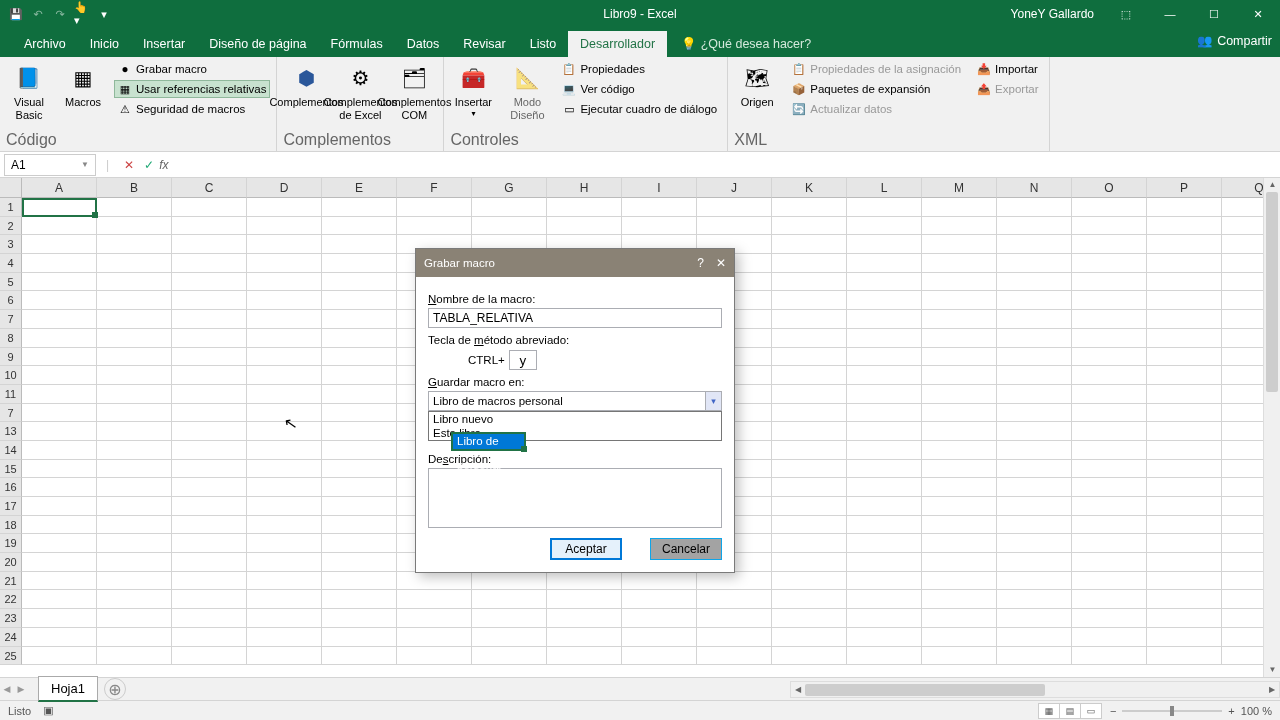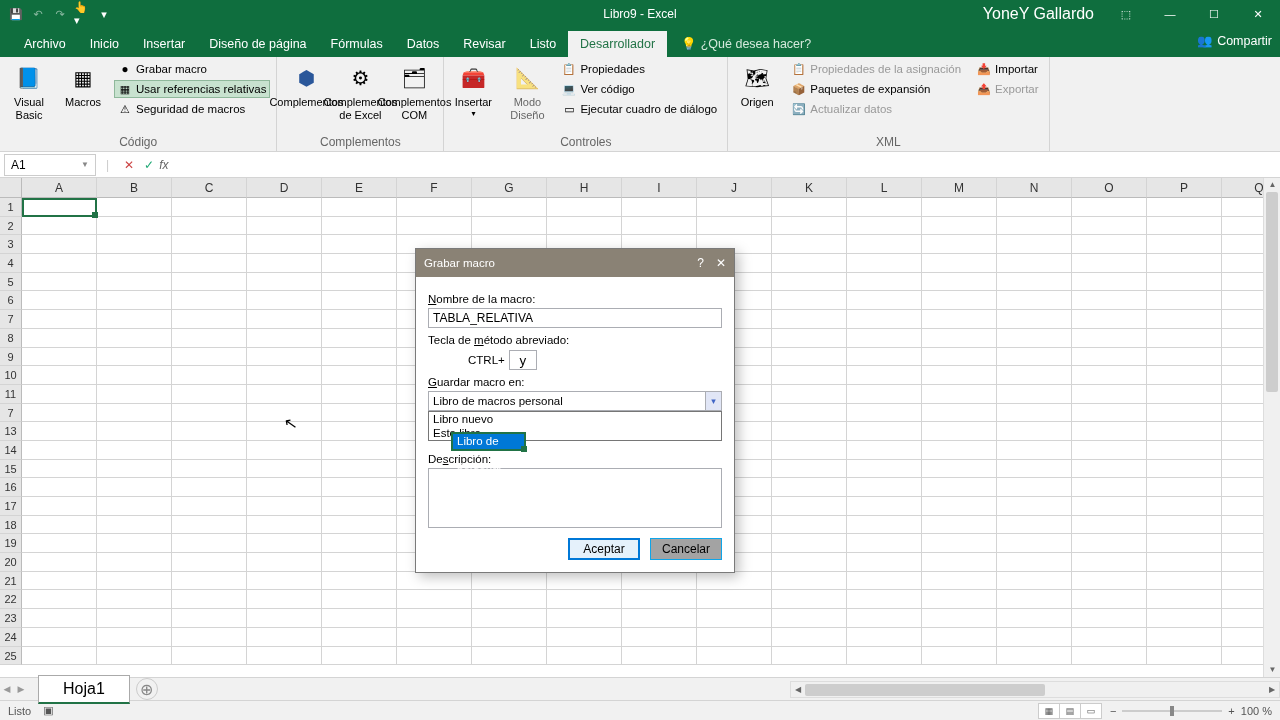--- a/index.html
+++ b/index.html
@@ -5,35 +5,35 @@
 * { margin: 0; padding: 0; box-sizing: border-box; font-family: "Segoe UI", Tahoma, sans-serif; }
 body { width: 1280px; height: 720px; overflow: hidden; background: #fff; font-size: 12px; position: relative; }
 
 
 .titlebar { height: 28px; background: #0f6e3e; color: #fff; display: flex; align-items: center; position: relative; }
 .titlebar .qat { display: flex; gap: 6px; padding-left: 8px; align-items: center; }
 .titlebar .qat span { width: 16px; height: 16px; display: inline-flex; align-items: center; justify-content: center; font-size: 11px; cursor: pointer; }
 .qat .disabled { opacity: 0.5; cursor: default; }
 .titlebar .title { position: absolute; left: 50%; transform: translateX(-50%); font-size: 12px; }
 .titlebar .right { position: absolute; right: 0; display: flex; align-items: center; }
-.titlebar .user { padding: 0 10px; font-size: 16px; }
+.titlebar .user { padding: 0 10px; font-size: 12px; }
 .titlebar .winbtn { width: 44px; height: 28px; display: inline-flex; align-items: center; justify-content: center; cursor: pointer; font-size: 11px; }
 
 
 .tabs { height: 29px; background: #0f6e3e; display: flex; align-items: flex-end; padding-left: 12px; position: relative; }
 .tab { padding: 6px 12px; color: #fff; cursor: pointer; font-size: 12.5px; }
 .tab.active { background: #f1f1f1; color: #217346; }
 .tabs .tell-me { color: #d4e9dc; margin-left: 8px; display: flex; align-items: center; gap: 4px; font-size: 12.5px; padding: 6px; }
 .tabs .share { position: absolute; right: 8px; top: 5px; color: #fff; font-size: 12.5px; display: flex; align-items: center; gap: 4px; cursor: pointer; }
 
 
 .ribbon { height: 95px; background: #f1f1f1; border-bottom: 1px solid #d4d4d4; display: flex; }
 .group { border-right: 1px solid #d4d4d4; display: flex; flex-direction: column; justify-content: space-between; padding: 3px 6px 2px; }
 .group-body { display: flex; align-items: flex-start; gap: 8px; flex: 1; }
-.group-label { text-align: center; font-size: 12px; color: #666; padding-top: 2px; }
+.group-label { font-size: 16px; color: #666; padding-top: 2px; }
 .bigbtn { display: flex; flex-direction: column; align-items: center; width: 46px; text-align: center; cursor: pointer; padding: 2px; font-size: 11px; line-height: 1.2; }
 .bigbtn .icon { width: 32px; height: 32px; margin-bottom: 2px; display: flex; align-items: center; justify-content: center; font-size: 20px; }
 .col { display: flex; flex-direction: column; gap: 2px; }
 .smallbtn { display: flex; align-items: center; gap: 4px; padding: 2px 4px; font-size: 11.5px; cursor: pointer; white-space: nowrap; }
 .smallbtn.active { background: #c8e2cf; border: 1px solid #8fb89b; padding: 1px 3px; }
 .smallbtn.disabled { color: #999; cursor: default; }
 .smallbtn .ic { width: 14px; height: 14px; display: inline-flex; align-items: center; justify-content: center; font-size: 11px; }
 
 
 .fbar { height: 26px; border-bottom: 1px solid #d4d4d4; display: flex; align-items: center; background: #fff; }
@@ -56,21 +56,21 @@
 .cells .cell { width: 75px; height: 18.7px; border-right: 1px solid #d4d4d4; border-bottom: 1px solid #d4d4d4; }
 .sel { position: absolute; left: 22px; top: 20px; width: 75px; height: 18.7px; border: 2px solid #217346; pointer-events: none; }
 .sel::after { content: ""; position: absolute; right: -3px; bottom: -3px; width: 6px; height: 6px; background: #217346; }
 .vscroll { position: absolute; right: 0; top: 0; width: 17px; height: 100%; background: #f0f0f0; border-left: 1px solid #ddd; }
 .vscroll .thumb { position: absolute; top: 14px; left: 2px; width: 12px; height: 200px; background: #cdcdcd; border-radius: 2px; }
 .vscroll .arr { position: absolute; left: 0; width: 17px; height: 14px; text-align: center; font-size: 8px; color: #666; line-height: 14px; }
 
 
 .sheettabs { height: 23px; border-top: 1px solid #d4d4d4; display: flex; align-items: center; background: #f1f1f1; position: relative; }
 .sheettabs .nav { width: 14px; text-align: center; color: #999; font-size: 9px; }
-.sheettabs .stab { padding: 4px 24px; background: #fff; border: 1px solid #aaa; border-bottom: 2px solid #217346; font-size: 16px; margin-left: 10px; }
+.sheettabs .stab { padding: 4px 12px; background: #fff; border: 1px solid #aaa; border-bottom: 2px solid #217346; font-size: 13px; margin-left: 10px; }
 .sheettabs .add { width: 22px; height: 22px; display: flex; align-items: center; justify-content: center; color: #888; cursor: pointer; margin-left: 6px; font-size: 16px; border: 1px solid #ccc; border-radius: 50%; }
 .sheettabs .hscroll { position: absolute; right: 0; width: 490px; height: 17px; background: #f0f0f0; border: 1px solid #ddd; display: flex; align-items: center; }
 .sheettabs .hscroll .arr { width: 14px; text-align: center; font-size: 8px; color: #666; }
 .sheettabs .hscroll .track { flex: 1; position: relative; height: 100%; }
 .sheettabs .hscroll .thumb { position: absolute; left: 0; width: 240px; height: 12px; top: 2px; background: #cdcdcd; border-radius: 2px; }
 
 
 .statusbar { height: 20px; background: #f1f1f1; border-top: 1px solid #d4d4d4; display: flex; align-items: center; justify-content: space-between; padding: 0 8px; font-size: 11px; color: #555; }
 .statusbar .right { display: flex; align-items: center; gap: 8px; }
 .viewbtns span { display: inline-block; width: 22px; height: 16px; border: 1px solid #ccc; margin-left: -1px; text-align: center; font-size: 9px; line-height: 15px; background: #fff; }
@@ -89,21 +89,21 @@
 .txt { width: 100%; height: 20px; border: 1px solid #abadb3; padding: 0 4px; font-size: 12px; }
 .shortcut-row { margin: 4px 0 0 40px; display: flex; align-items: center; gap: 4px; }
 .shortkey { width: 28px; height: 20px; border: 1px solid #abadb3; text-align: center; }
 .combo-wrap { position: relative; }
 .combo { width: 100%; height: 20px; border: 1px solid #abadb3; display: flex; align-items: center; justify-content: space-between; padding-left: 4px; }
 .combo .ddbtn { width: 16px; height: 18px; background: #e1e6f6; border-left: 1px solid #abadb3; text-align: center; font-size: 9px; line-height: 18px; color: #4066c6; }
 .combo-list { position: absolute; top: 20px; left: 0; width: 100%; background: #fff; border: 1px solid #767676; z-index: 10; }
 .combo-list .opt { padding: 1px 4px; }
 .combo-list .opt.sel { background: #0078d7; color: #fff; }
 .desc { width: 100%; height: 60px; border: 1px solid #abadb3; resize: none; font-size: 12px; }
-.dlg-btns { display: flex; justify-content: flex-end; gap: 10px; margin-top: 8px; }
+.dlg-btns { display: flex; justify-content: flex-end; gap: 28px; margin-top: 8px; }
 .dlg-btns button { width: 72px; height: 22px; border: 1px solid #0ea5e9; background: #a3a3a3; font-size: 12px; cursor: pointer; }
 .dlg-btns button.primary { border: 2px solid #0078d7; background: #e5f1fb; }
 
 .cursor { position: absolute; left: 284px; top: 414px; font-size: 16px; color: #000; pointer-events: none; transform: rotate(-10deg); }
 </style>
 </head>
 <body>
 
 <div class="titlebar">
   <div class="qat">

